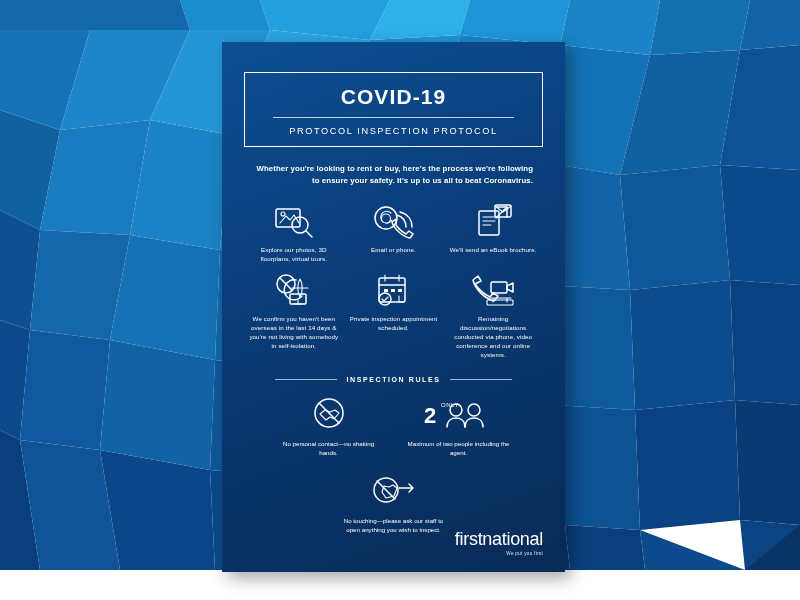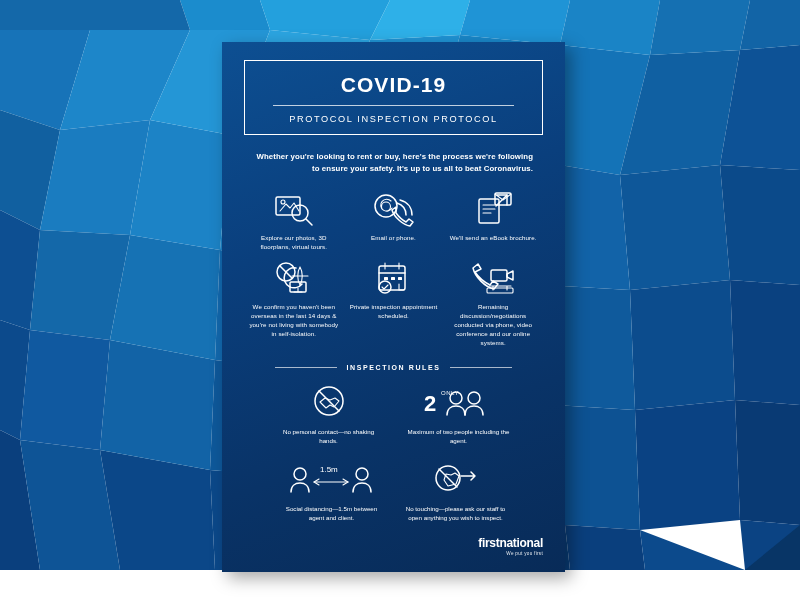--- a/index.html
+++ b/index.html
@@ -43,21 +43,21 @@
 
   .poster-inner {
     position: absolute;
     left: 0; top: 0; right: 0; bottom: 0;
     padding: 0 22px;
     box-sizing: border-box;
   }
 
   
   .title-box {
-    margin-top: 18px;
+    margin-top: 30px;
     border: 1.5px solid #ffffff;
     padding: 12px 8px 10px 8px;
     text-align: center;
   }
   .title-main {
     font-size: 21px;
     font-weight: bold;
     letter-spacing: 1.1px;
     line-height: 1.1;
   }
@@ -155,22 +155,22 @@
   }
 
   
   .logo {
     position: absolute;
     right: 22px;
     bottom: 16px;
     text-align: right;
   }
   .logo-word {
-    font-size: 12px;
-    font-weight: bold;
+    font-size: 18px;
+    font-weight: normal;
     letter-spacing: -0.3px;
     margin-top: 47px;
   }
   .logo-tag {
     font-size: 4.6px;
     letter-spacing: 0.3px;
     margin-top: 1px;
     opacity: 0.9;
   }
 
@@ -378,34 +378,20 @@
               <circle class="ln" cx="52" cy="17" r="6"></circle>
               <path class="ln" d="M43 34 c0 -6 4 -9 9 -9 c5 0 9 3 9 9"></path>
             </svg>
           </div>
           <div class="rule-label">Maximum of two people including the agent.</div>
         </div>
       </div>
 
       <div class="rules-row second">
 
-        <div class="rule">
-          <div class="rule-icon">
-            <svg width="96" height="42" viewBox="0 0 96 42">
-              <circle class="ln" cx="16" cy="16" r="6"></circle>
-              <path class="ln" d="M7 34 c0 -6 4 -9 9 -9 c5 0 9 3 9 9"></path>
-              <circle class="ln" cx="78" cy="16" r="6"></circle>
-              <path class="ln" d="M69 34 c0 -6 4 -9 9 -9 c5 0 9 3 9 9"></path>
-              <text x="36" y="14" class="fil" style="font-family:'Liberation Sans',sans-serif;font-size:8px;">1.5m</text>
-              <path class="ln-thin" d="M30 24 h34"></path>
-              <path class="ln-thin" d="M30 24 l5 -3 M30 24 l5 3 M64 24 l-5 -3 M64 24 l-5 3"></path>
-            </svg>
-          </div>
-          <div class="rule-label">Social distancing—1.5m between agent and client.</div>
-        </div>
 
         <div class="rule">
           <div class="rule-icon">
             <svg width="56" height="42" viewBox="0 0 56 42">
               <circle class="ln" cx="20" cy="20" r="12"></circle>
               <path class="ln" d="M11 11 l18 18"></path>
               <path class="ln-thin" d="M16 22 l2 -6 5 1 4 -2 4 3 -3 8 -8 2 -4 -6"></path>
               <path class="ln" d="M33 18 h14 M43 14 l4 4 -4 4"></path>
             </svg>
           </div>

